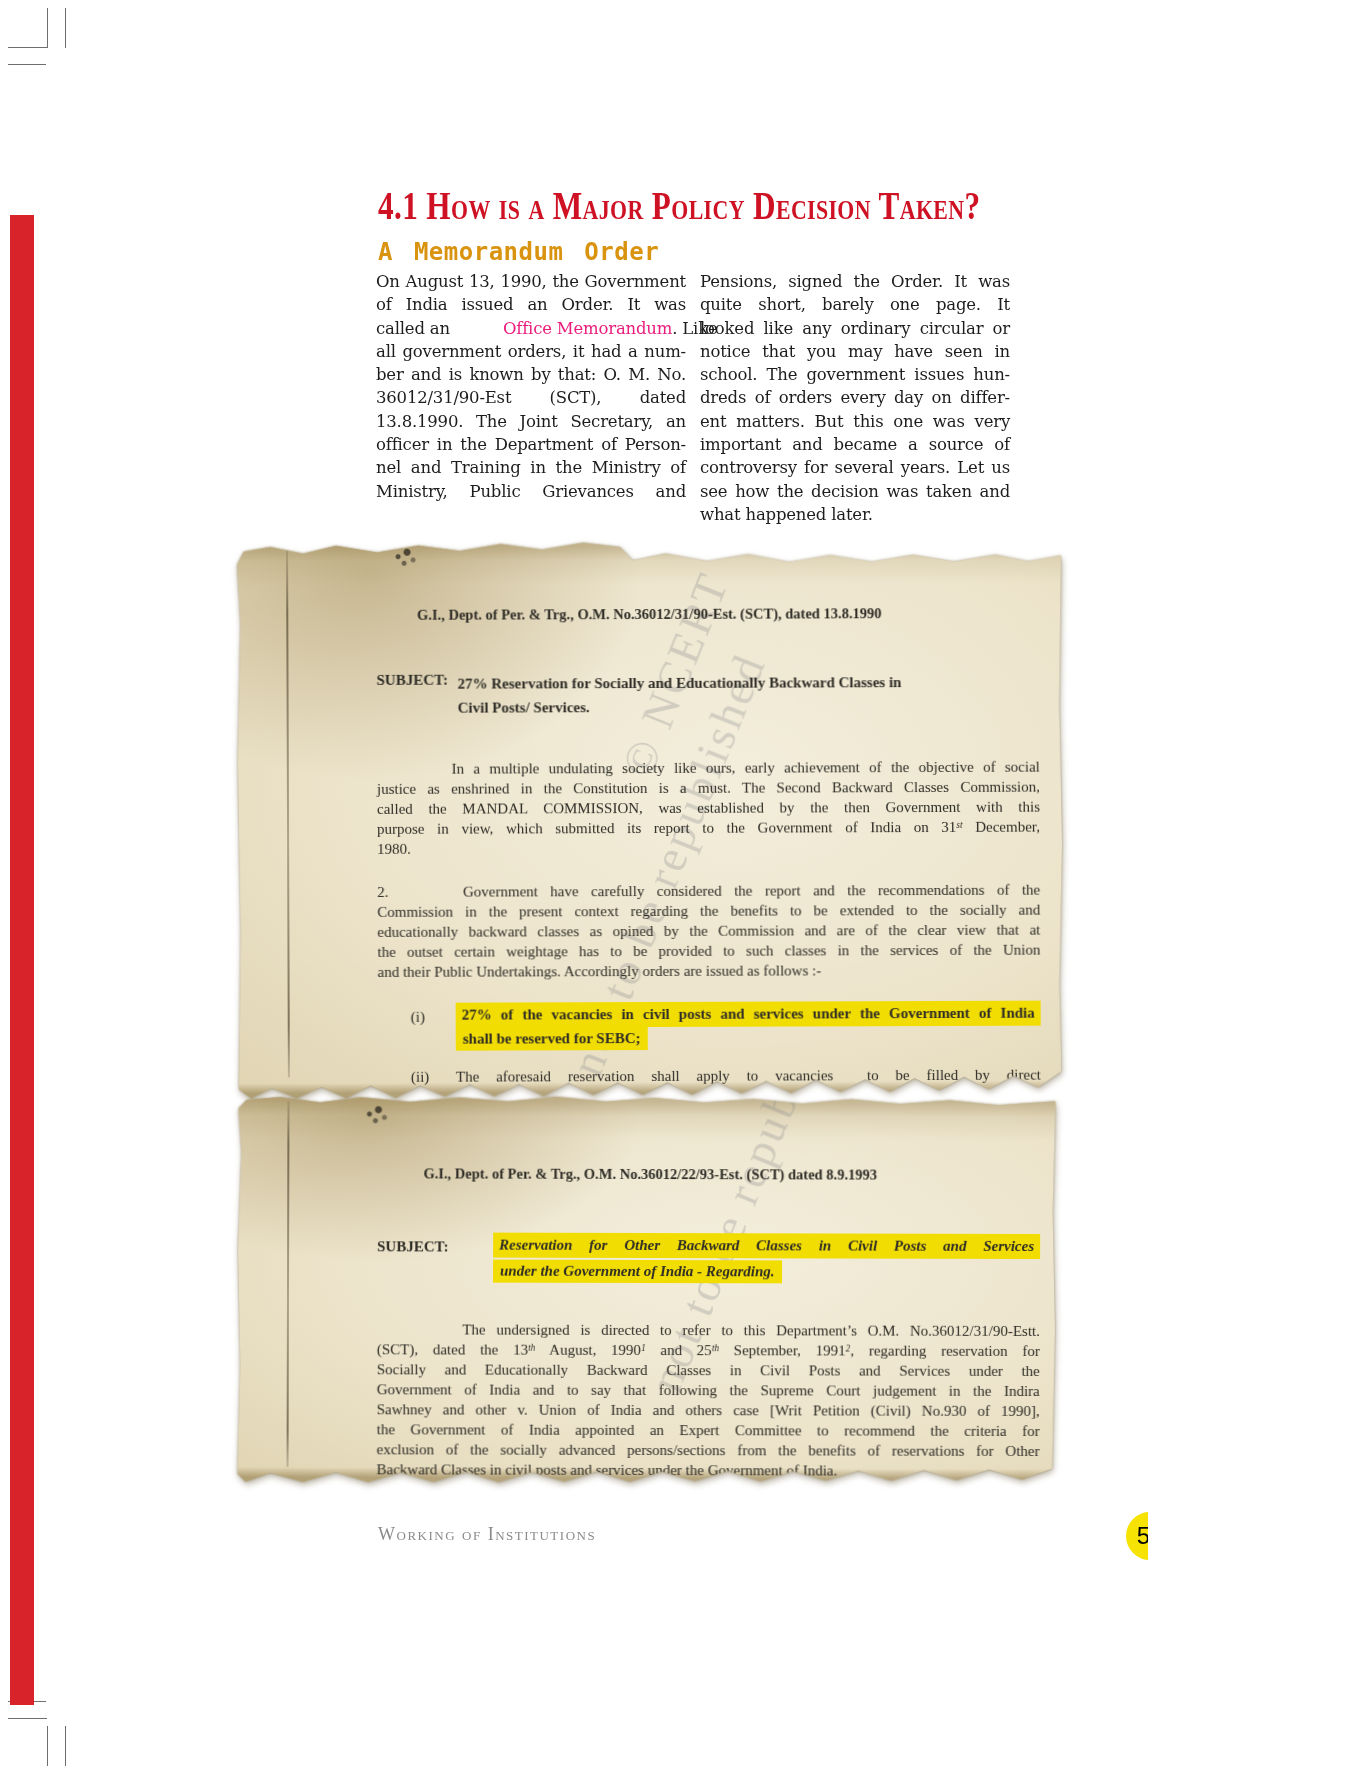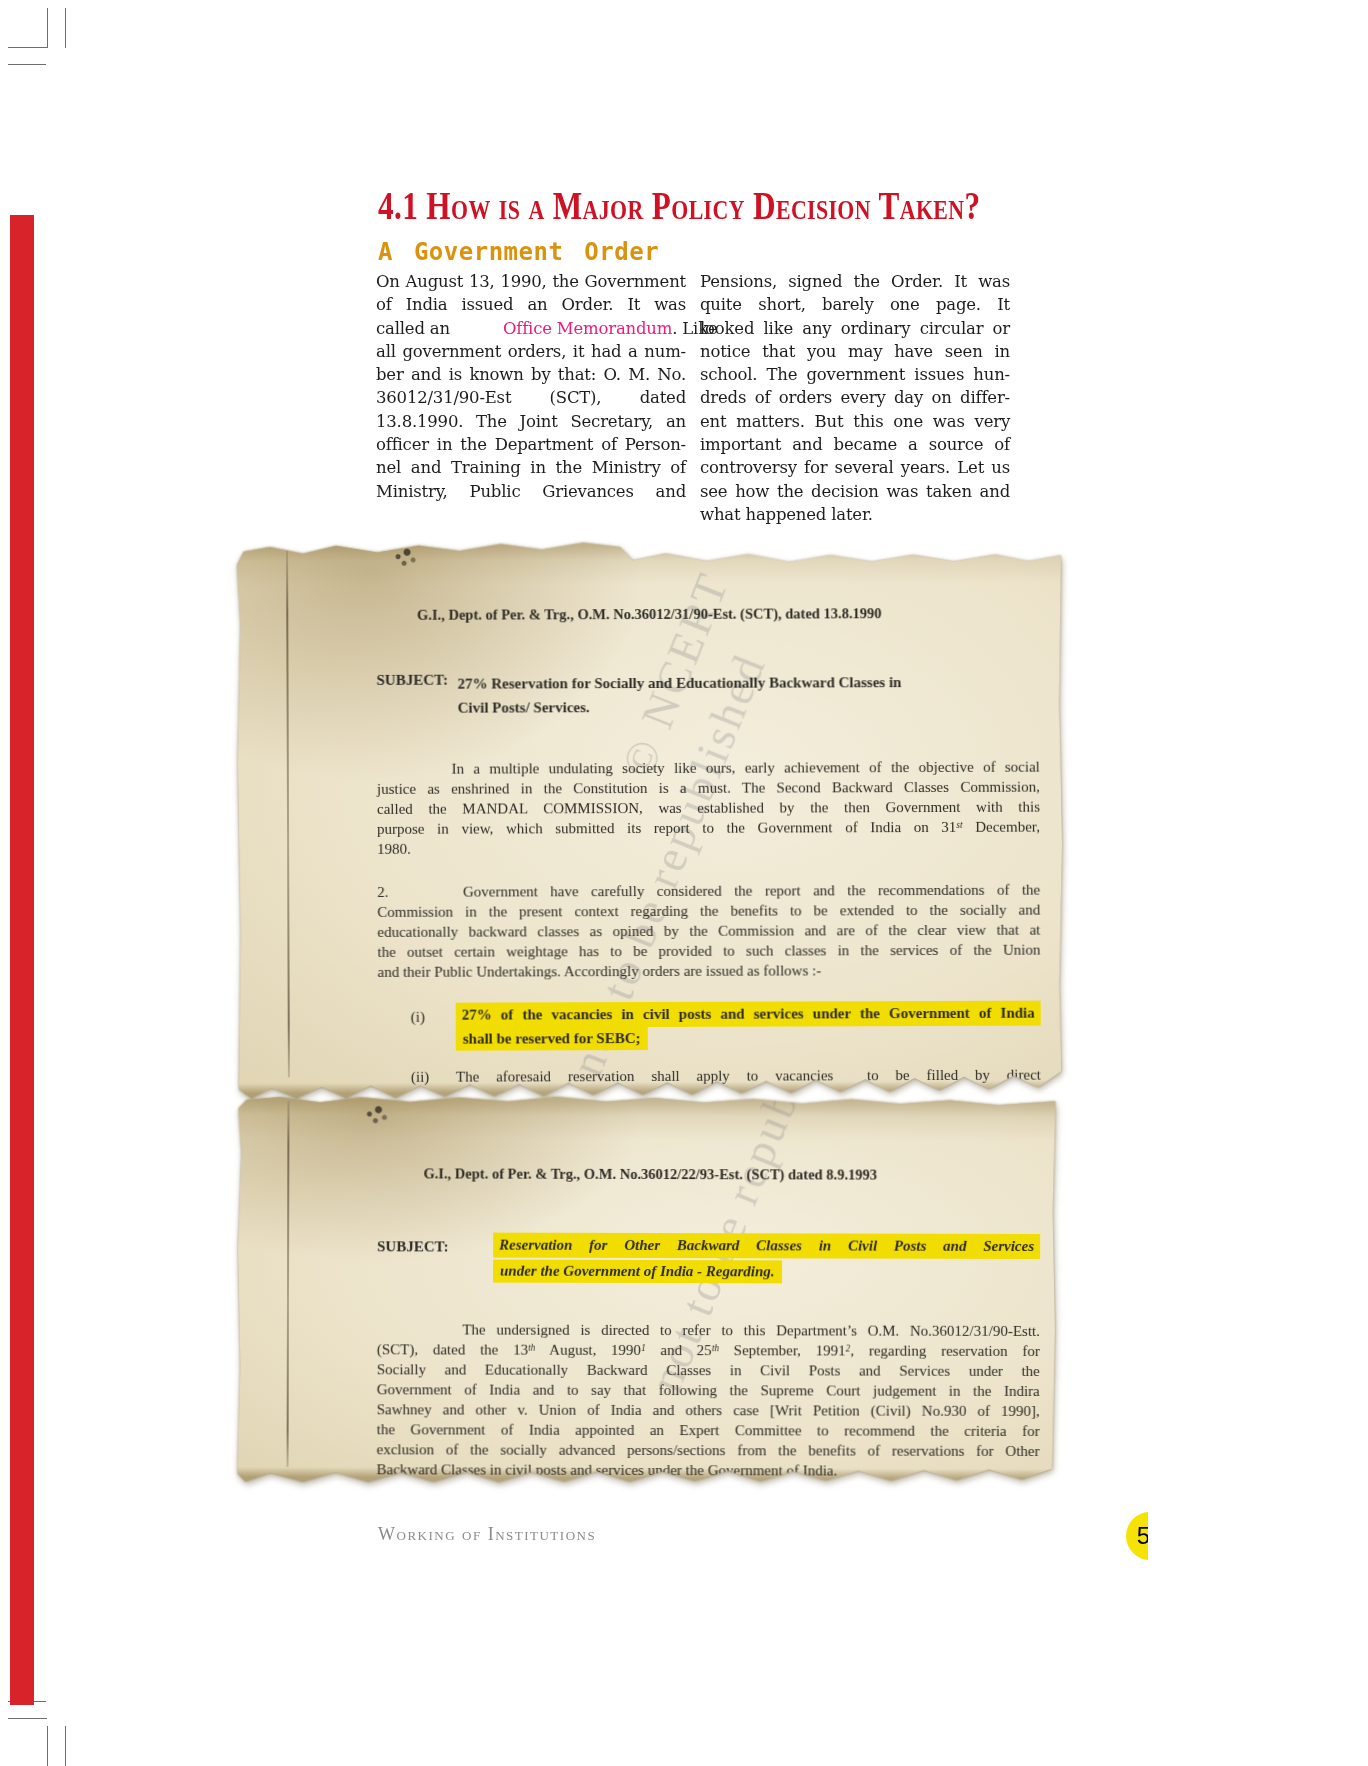--- a/index.html
+++ b/index.html
@@ -93,21 +93,21 @@
   <div class="mark" style="left:47px;top:1726px;width:1px;height:40px;"></div>
   <div class="mark" style="left:65px;top:1726px;width:1px;height:40px;"></div>
   <div class="mark" style="left:1322px;top:1701px;width:34px;height:1px;"></div>
   <div class="mark" style="left:1322px;top:1718px;width:38px;height:1px;"></div>
   <div class="mark" style="left:1302px;top:1726px;width:1px;height:40px;"></div>
   <div class="mark" style="left:1320px;top:1726px;width:1px;height:40px;"></div>
 
   <div id="spine"></div>
 
   <div id="title"><span>4.1</span> <span>How is a Major Policy Decision Taken?</span></div>
-  <div id="subtitle">A Government Order</div>
+  <div id="subtitle">A Memorandum Order</div>
 
   <div class="col" id="col-left">
       <div class="tline">On August 13, 1990, the Government</div>
       <div class="tline">of India issued an Order. It was</div>
       <div class="tline">called an <span class="pink">Office Memorandum</span>. Like</div>
       <div class="tline">all government orders, it had a num-</div>
       <div class="tline">ber and is known by that: O. M. No.</div>
       <div class="tline">36012/31/90-Est (SCT), dated</div>
       <div class="tline">13.8.1990. The Joint Secretary, an</div>
       <div class="tline">officer in the Department of Person-</div>

